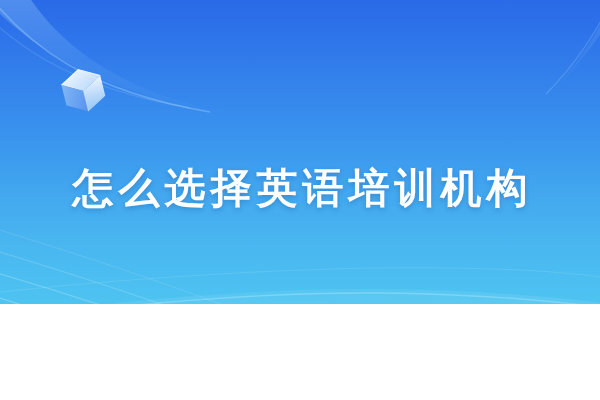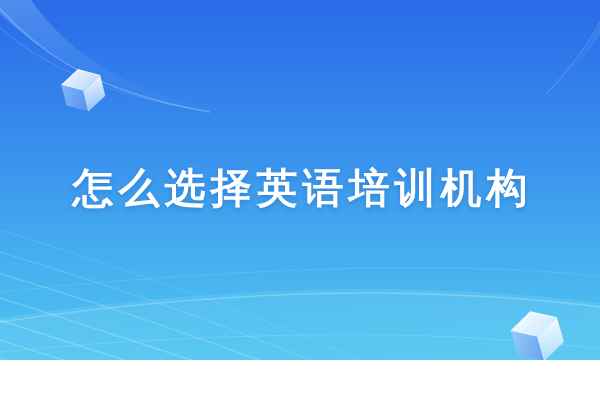--- a/index.html
+++ b/index.html
@@ -7,21 +7,21 @@
     padding: 0;
     background: #ffffff;
   }
   body {
     font-family: "Liberation Sans", "DejaVu Sans", sans-serif;
   }
 
   #banner {
     position: relative;
     width: 600px;
-    height: 360px;
+    height: 304px;
     overflow: hidden;
     
     background: linear-gradient(to bottom,
         #2a6ae8 0%,
         #2e74ea 12%,
         #3585ec 30%,
         #3b97ee 48%,
         #43a8ef 64%,
         #49b6f0 80%,
         #4ec4f1 100%);

